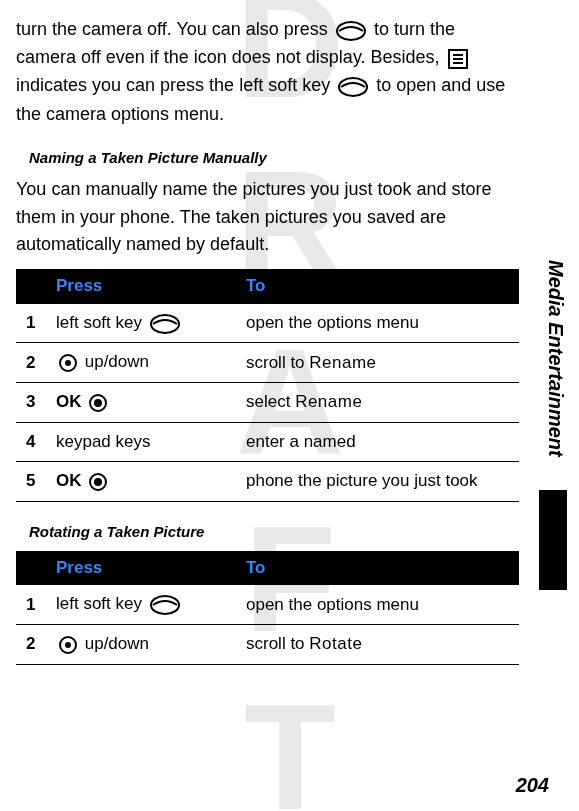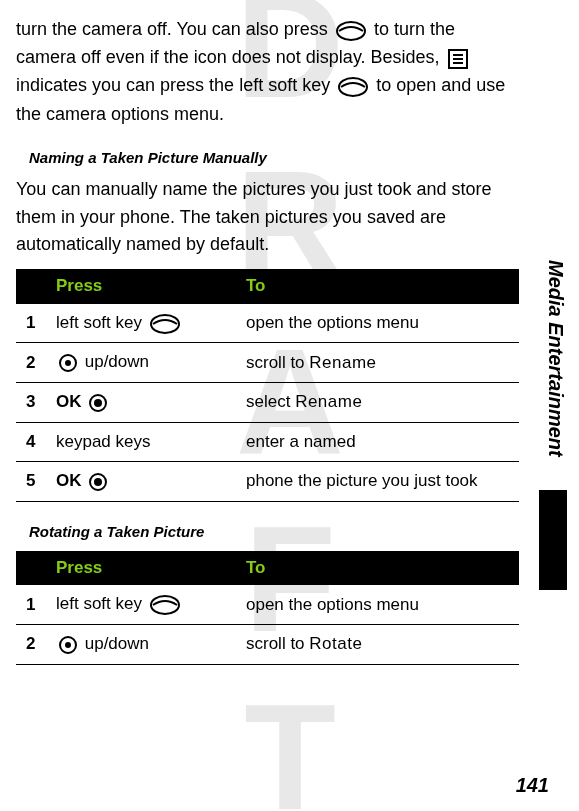--- a/index.html
+++ b/index.html
@@ -47,21 +47,21 @@
     margin: 18px 0 6px 13px;
   }
   p { margin: 6px 12px 10px 0; }
   table.steps {
     width: 100%;
     border-collapse: collapse;
     margin: 8px 0 10px 0;
   }
   table.steps th {
     background: #000;
-    color: #84cc16;
+    color: #3b82f6;
     text-align: left;
     padding: 4px 10px;
     font-weight: bold;
     font-size: 17px;
   }
   table.steps th.col-num { width: 30px; }
   table.steps th.col-press { width: 190px; }
   table.steps td {
     padding: 6px 10px;
     border-bottom: 1px solid #000;
@@ -232,13 +232,13 @@
         <span>scroll to </span><span class="menu-label">Rotate</span>
       </td>
     </tr>
   </tbody>
     </table>
 
 </div>
 
 <div class="side-tab">Media Entertainment</div>
 <div class="side-black"></div>
-<div class="page-number">141</div>
+<div class="page-number">204</div>
 
 </body></html>

